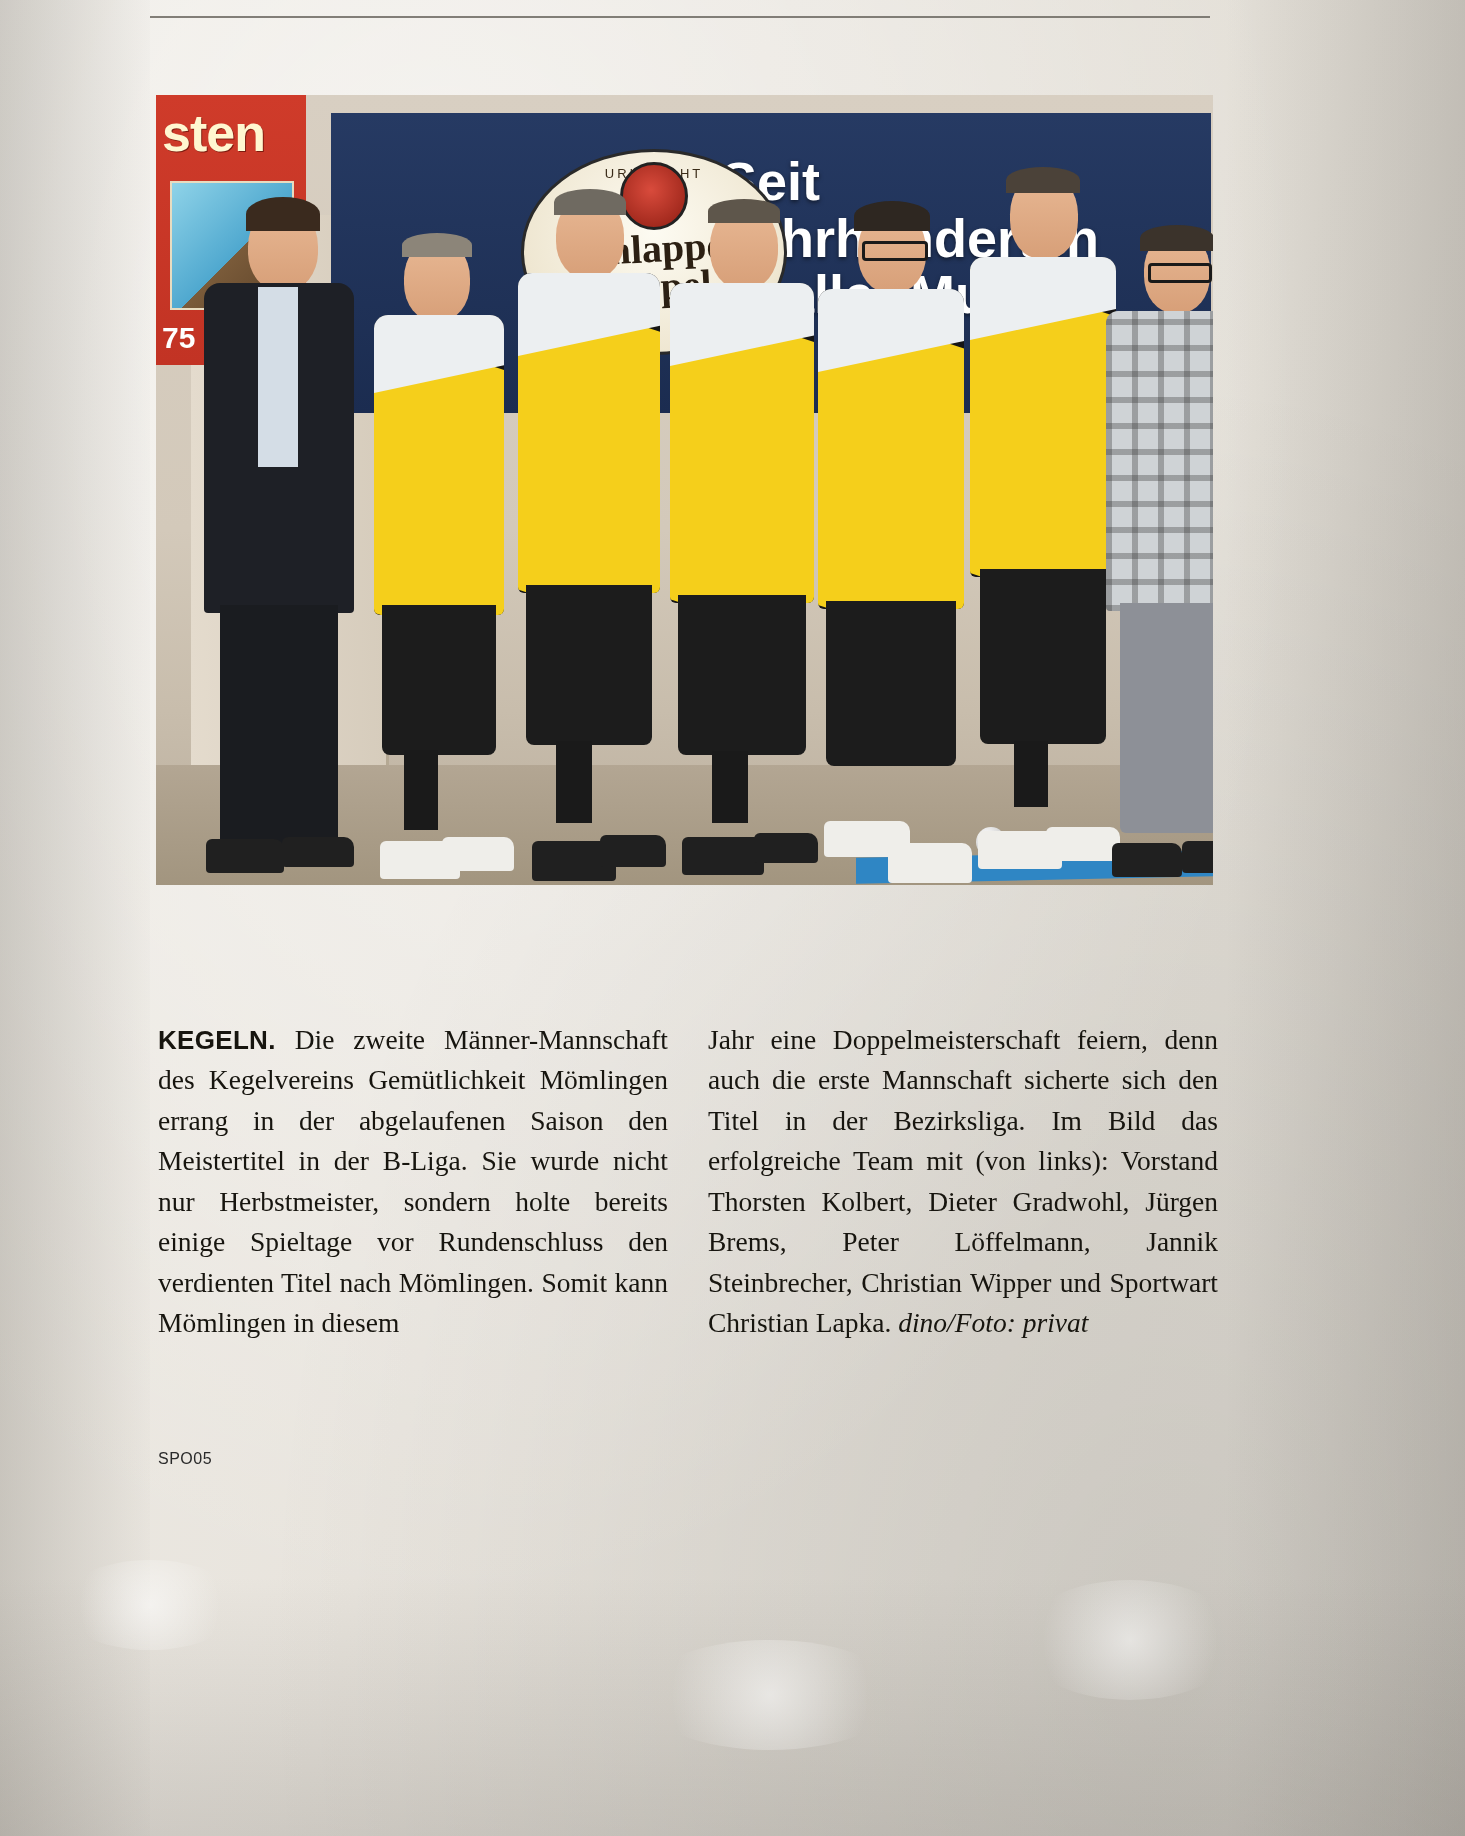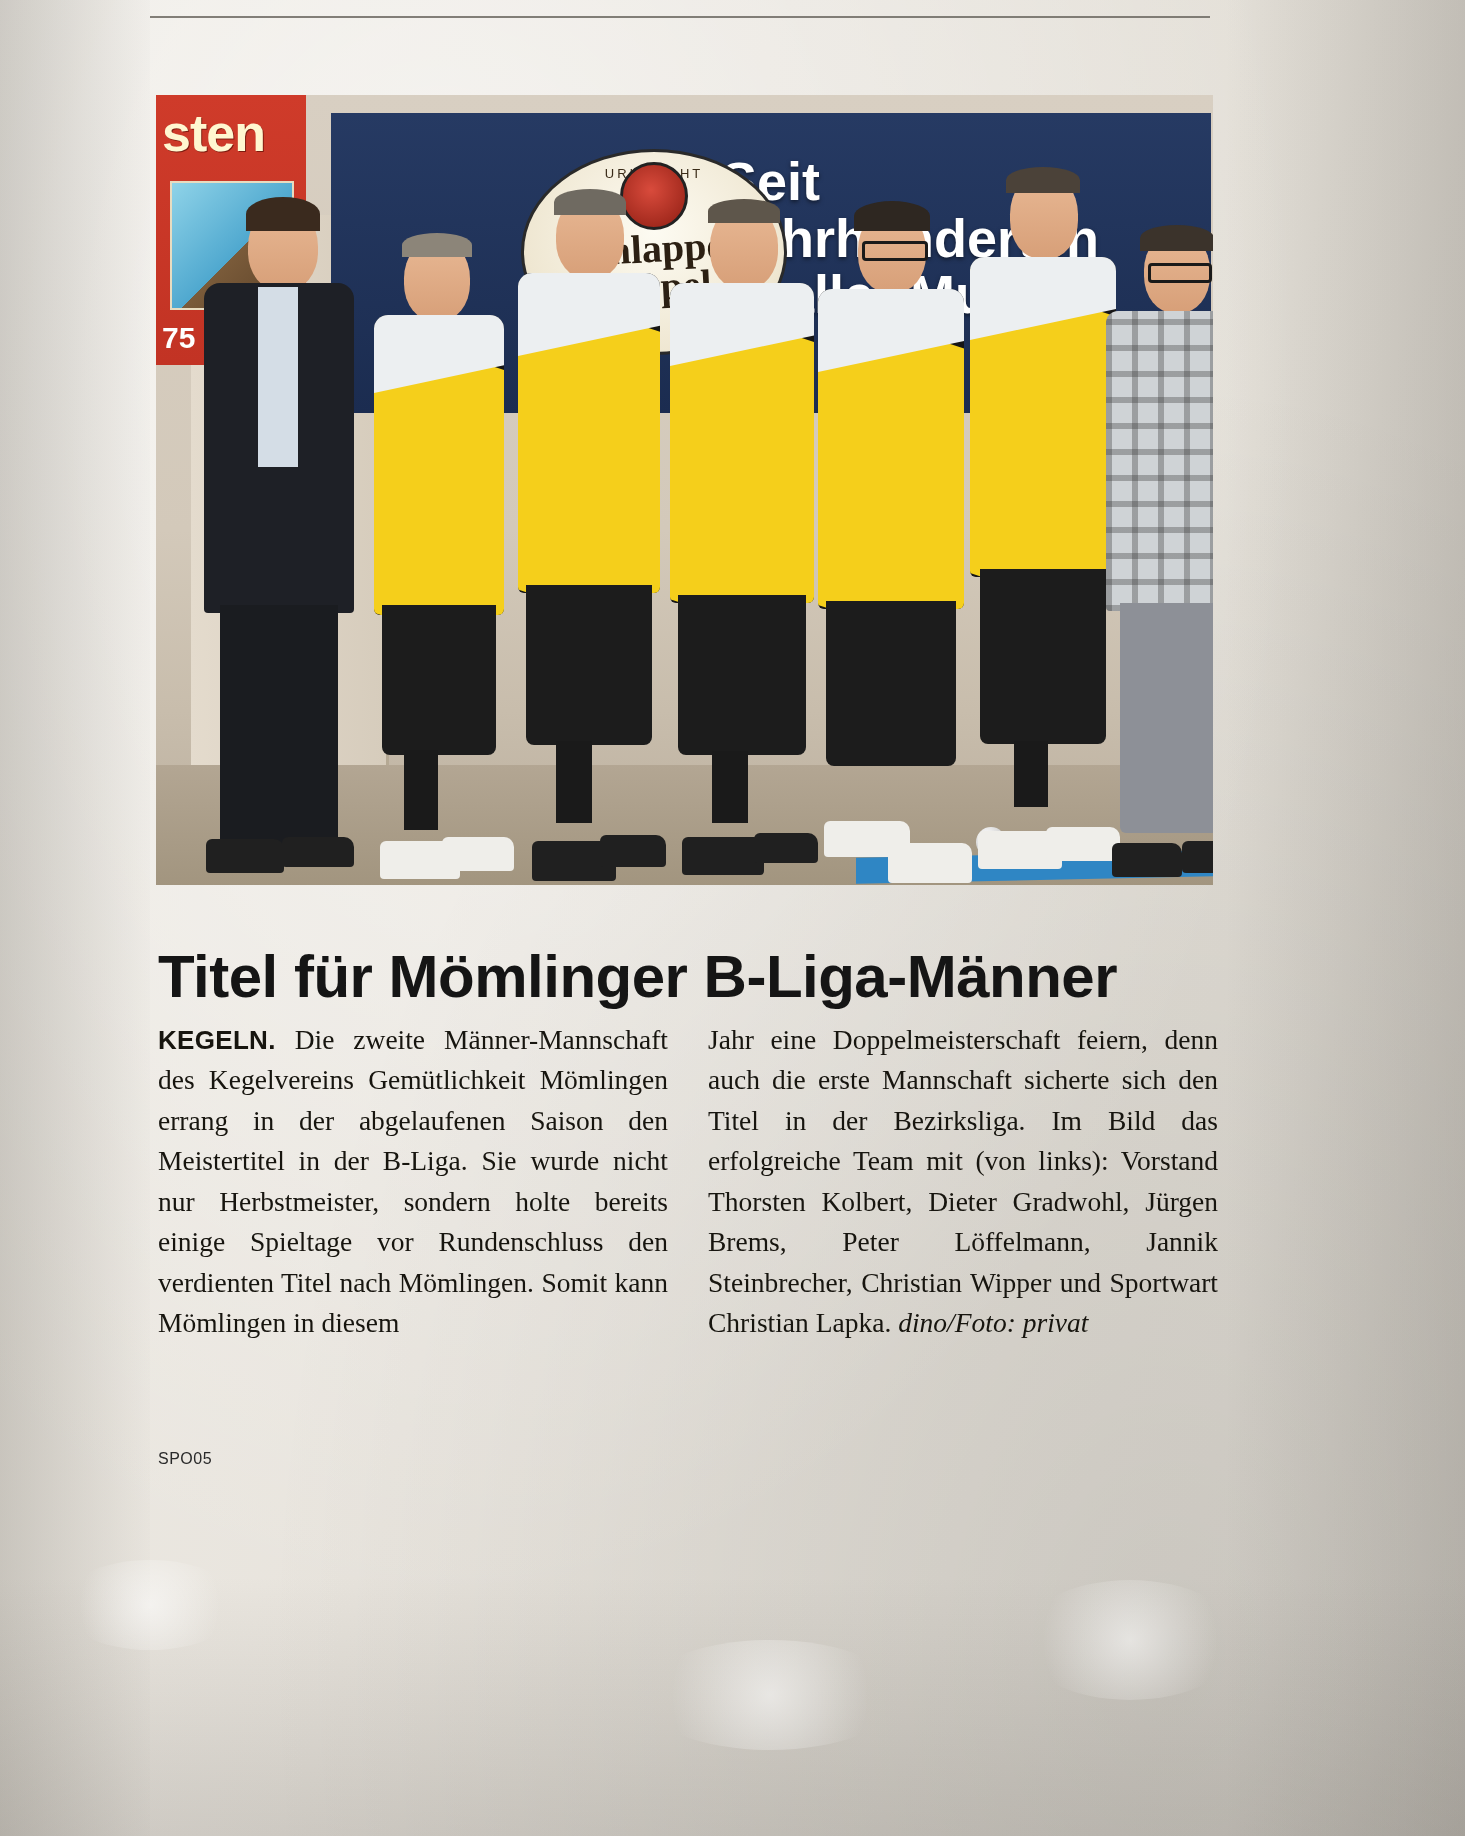--- a/index.html
+++ b/index.html
@@ -395,21 +395,20 @@
                       repeating-linear-gradient(0deg, rgba(60,60,60,.35) 0 6px, rgba(0,0,0,0) 6px 26px),
                       #cfd3d6;"></div>
         <div class="legs" style="left:24px;top:418px;width:116px;height:230px;background:#8d9097;border-radius:0 0 6px 6px;"></div>
         <div class="shoe dark" style="left:16px;bottom:8px;width:70px;height:34px;"></div>
         <div class="shoe dark" style="left:86px;bottom:12px;width:70px;height:32px;"></div>
       </div>
 
     </div>
   </figure>
 
-  <h1 class="headline">Titel für Mömlinger B-Liga-Männer</h1>
 
   <div class="cols">
     <div class="col">
       <span class="kicker">KEGELN.</span><span> Die zweite Männer-Mannschaft des Kegelvereins Gemütlichkeit Mömlingen errang in der abgelaufenen Saison den Meistertitel in der B-Liga. Sie wurde nicht nur Herbstmeister, sondern holte bereits einige Spieltage vor Rundenschluss den verdienten Titel nach Mömlingen. Somit kann Mömlingen in diesem</span>
     </div>
     <div class="col">
       <span>Jahr eine Doppelmeisterschaft feiern, denn auch die erste Mannschaft sicherte sich den Titel in der Bezirksliga. Im Bild das erfolgreiche Team mit (von links): Vorstand Thorsten Kolbert, Dieter Gradwohl, Jürgen Brems, Peter Löffelmann, Jannik Steinbrecher, Christian Wipper und Sportwart Christian Lapka. </span><span class="credit">dino/Foto: privat</span>
     </div>
   </div>
 

